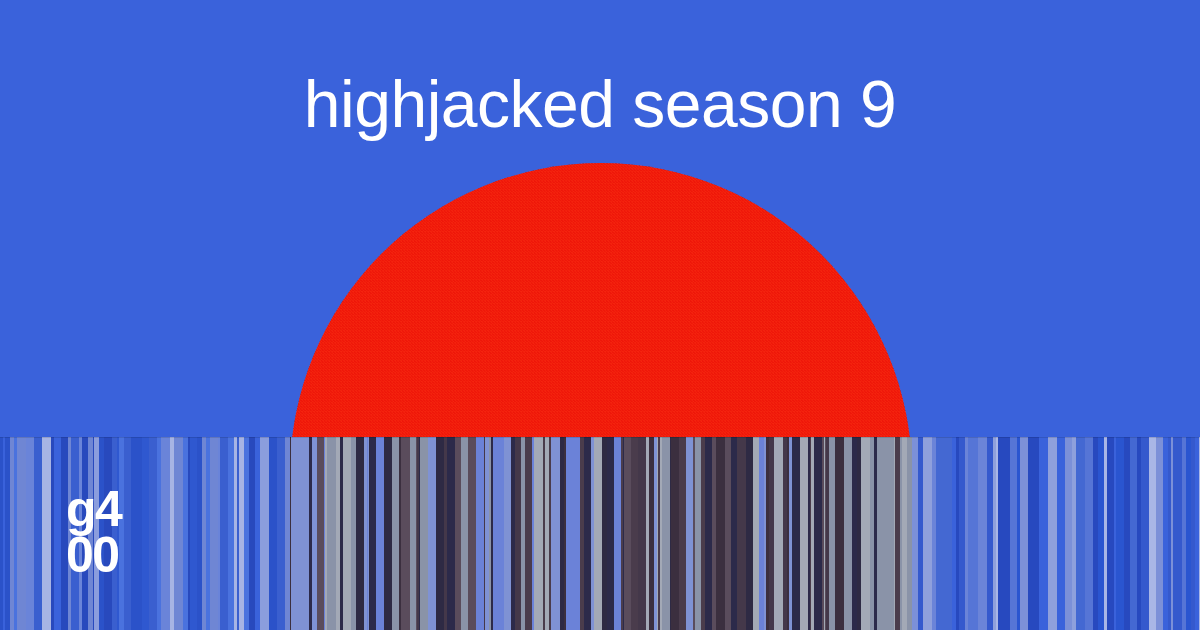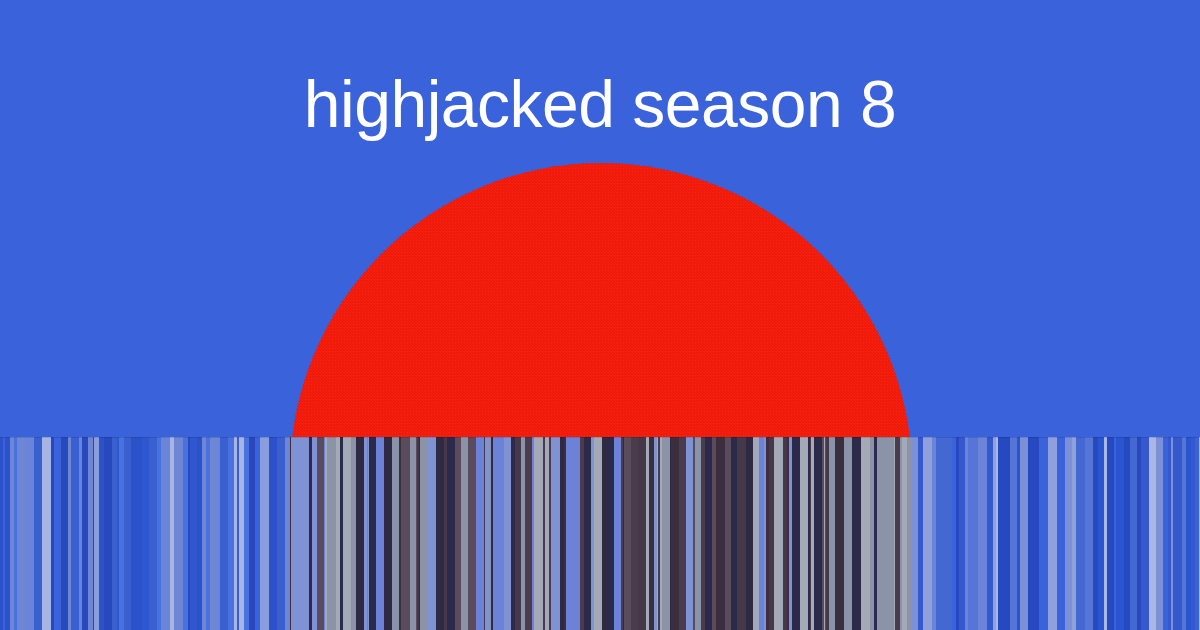--- a/index.html
+++ b/index.html
@@ -351,16 +351,20 @@
       <div class="stripe" style="width: 2px; background: rgb(124, 144, 216);"></div>
       <div class="stripe" style="width: 9px; background: rgb(53, 89, 205);"></div>
       <div class="stripe" style="width: 4px; background: rgb(86, 117, 214);"></div>
       <div class="stripe" style="width: 5px; background: rgb(42, 85, 208);"></div>
       <div class="stripe" style="width: 4px; background: rgb(53, 89, 205);"></div>
       <div class="stripe" style="width: 4px; background: rgb(58, 98, 219);"></div>
       <div class="stripe" style="width: 1px; background: rgb(169, 182, 230);"></div>
     </div>
   <div class="band-top-edge"></div>
 
-  <div class="title">highjacked season 8</div>
-
+  <div class="title">highjacked season 9</div>
+
+  <div class="logo">
+    <span class="logo-line">g4</span>
+    <span class="logo-line">00</span>
+  </div>
 
 </div>
 
 </body></html>

